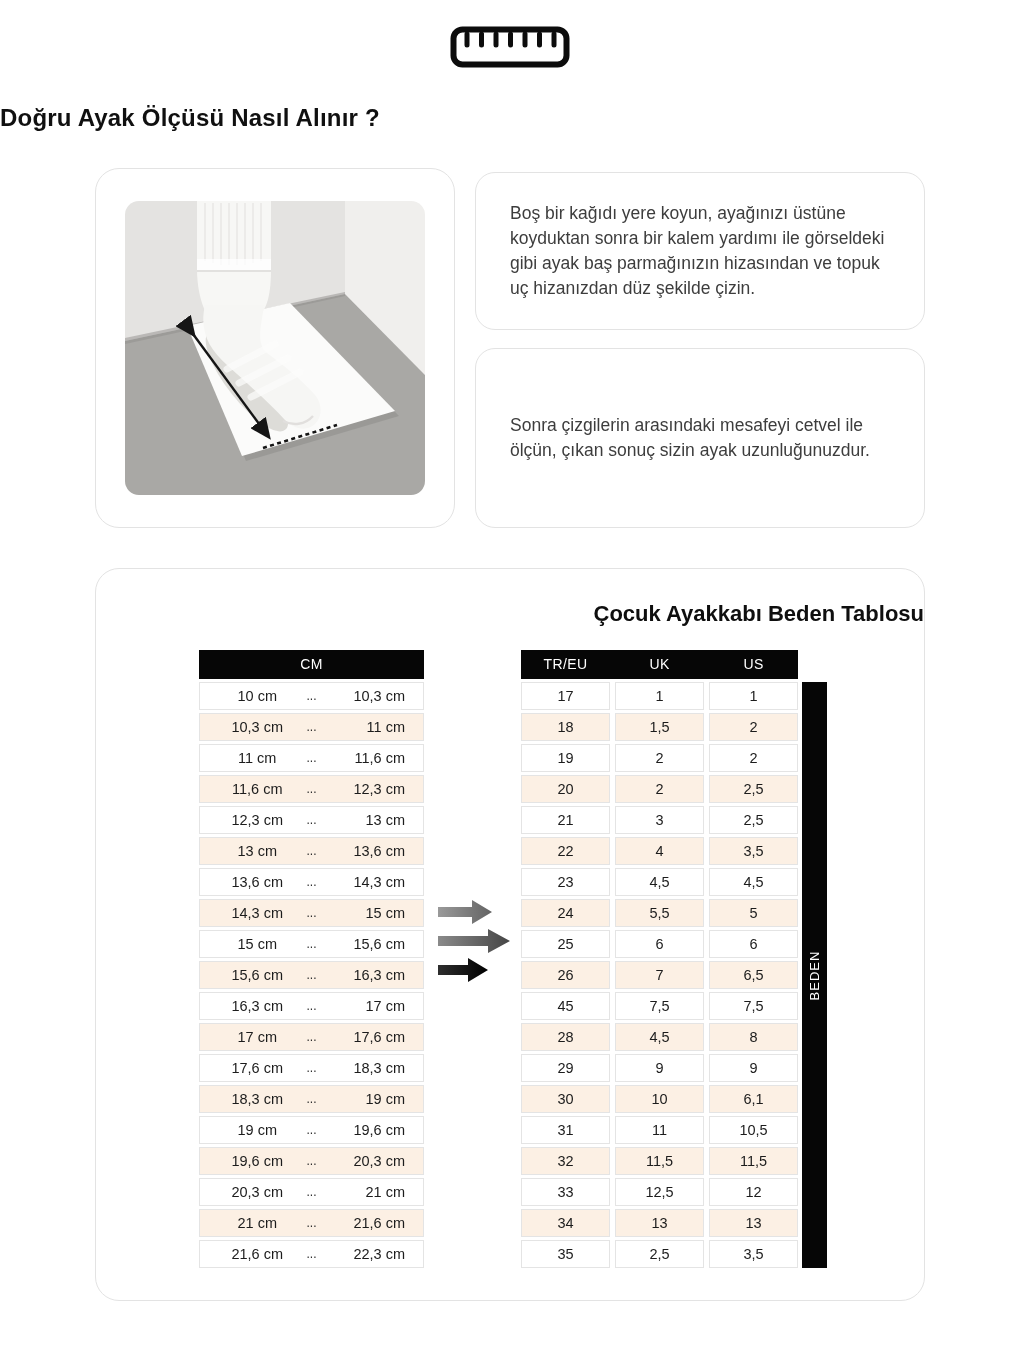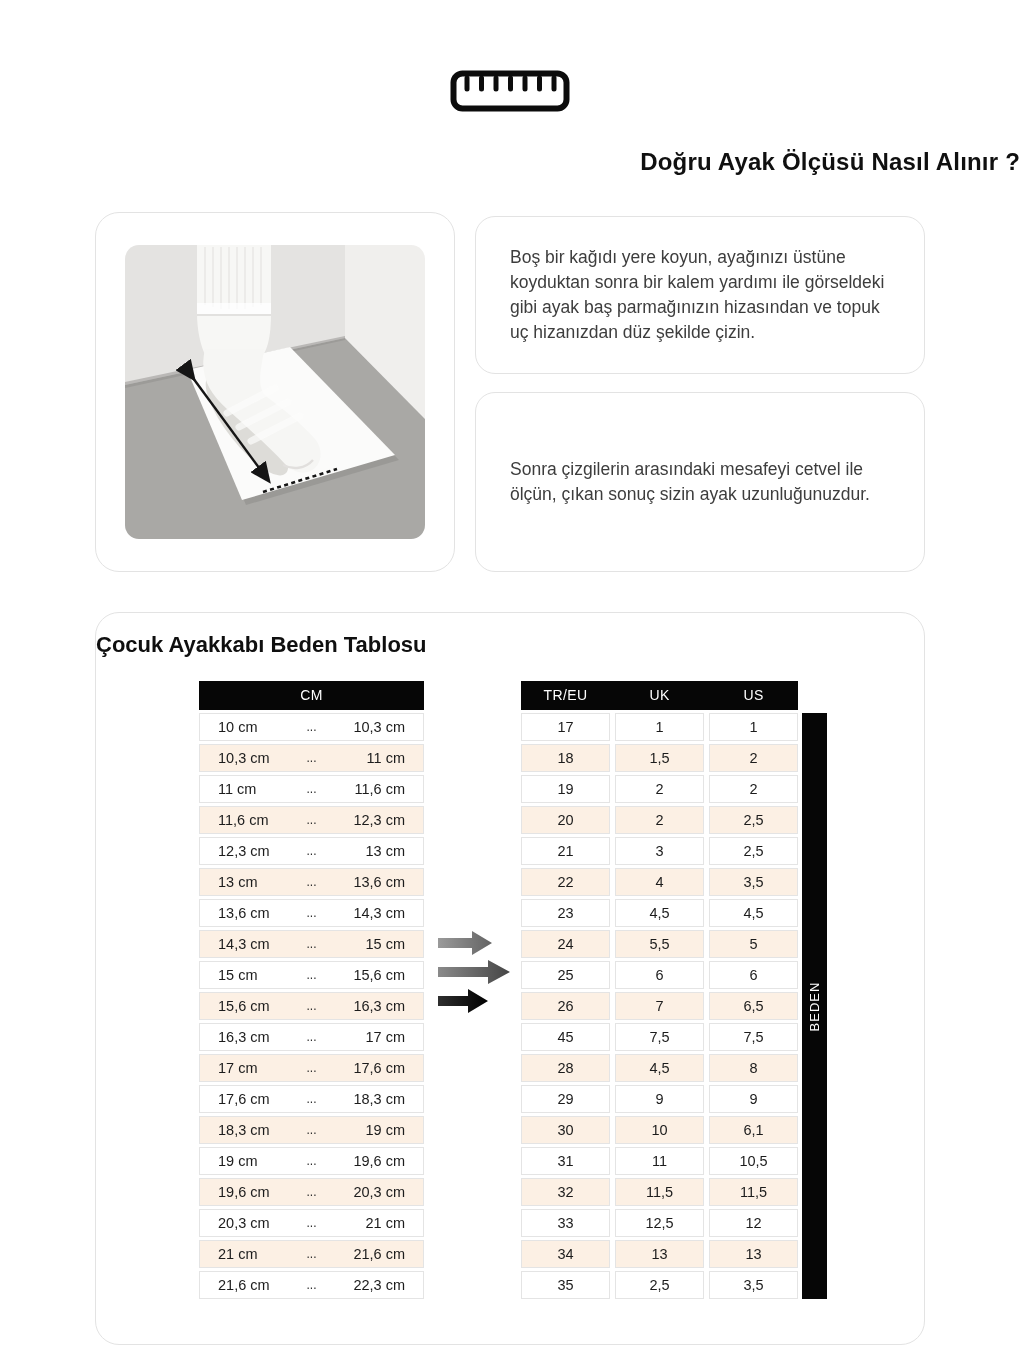--- a/index.html
+++ b/index.html
@@ -5,21 +5,21 @@
   * { box-sizing: border-box; margin: 0; padding: 0; }
   html, body { background: #ffffff; }
   body {
     width: 1020px; height: 1360px;
     margin: 0 auto; position: relative;
     font-family: "Liberation Sans", sans-serif;
     color: #161616;
     overflow: hidden;
   }
   
-  .hdr { padding-top: 70px; text-align: right; }
+  .hdr { padding-top: 26px; text-align: left; }
   .ruler-wrap { display: flex; justify-content: center; }
   .page-title {
     margin-top: 32px;
     font-size: 24px; font-weight: 700; color: #101010;
     letter-spacing: .2px;
   }
   
   .intro {
     margin: 36px 95px 0 95px;
     display: flex; gap: 20px; height: 360px;
@@ -46,21 +46,21 @@
     font-size: 17.5px; line-height: 25px; color: #3d3d3d;
   }
   
   .size-card {
     margin: 40px 95px 0 95px;
     height: 733px;
     border: 1px solid #e3e3e3; border-radius: 24px;
     background: #fff;
   }
   .size-title {
-    margin-top: 19px; text-align: left;
+    margin-top: 32px; text-align: right;
     font-size: 22px; font-weight: 700; color: #0f0f0f;
   }
   .tables-row {
     margin-top: 23px;
     display: flex; justify-content: center; align-items: flex-start;
   }
   .thead {
     background: #060606; color: #ffffff;
     height: 29px; line-height: 29px;
     font-size: 14px; font-weight: 400; letter-spacing: .4px;
@@ -69,21 +69,21 @@
   
   .cm-table { width: 231px; padding-left: 6px; }
   .cm-row {
     height: 28px; margin-bottom: 3px;
     border: 1px solid #e4e4e4; background: #ffffff;
     display: grid; grid-template-columns: 1fr 30px 1fr;
     align-items: center; padding: 0 18px;
     font-size: 14.5px; color: #1c1c1c;
   }
   .cm-row:nth-of-type(even) { background: #fcf0e4; }
-  .cm-row .from { text-align: left; }
+  .cm-row .from { text-align: center; }
   .cm-row .dots { text-align: center; font-size: 12px; color: #2a2a2a; }
   .cm-row .to { text-align: right; }
   
   .gap-col { width: 97px; position: relative; align-self: stretch; }
   .gap-col svg { position: absolute; top: 250px; left: 12px; }
   
   .size-table { width: 277px; }
   .size-table .thead {
     display: grid; grid-template-columns: 89px 89px 89px; column-gap: 5px;
   }

